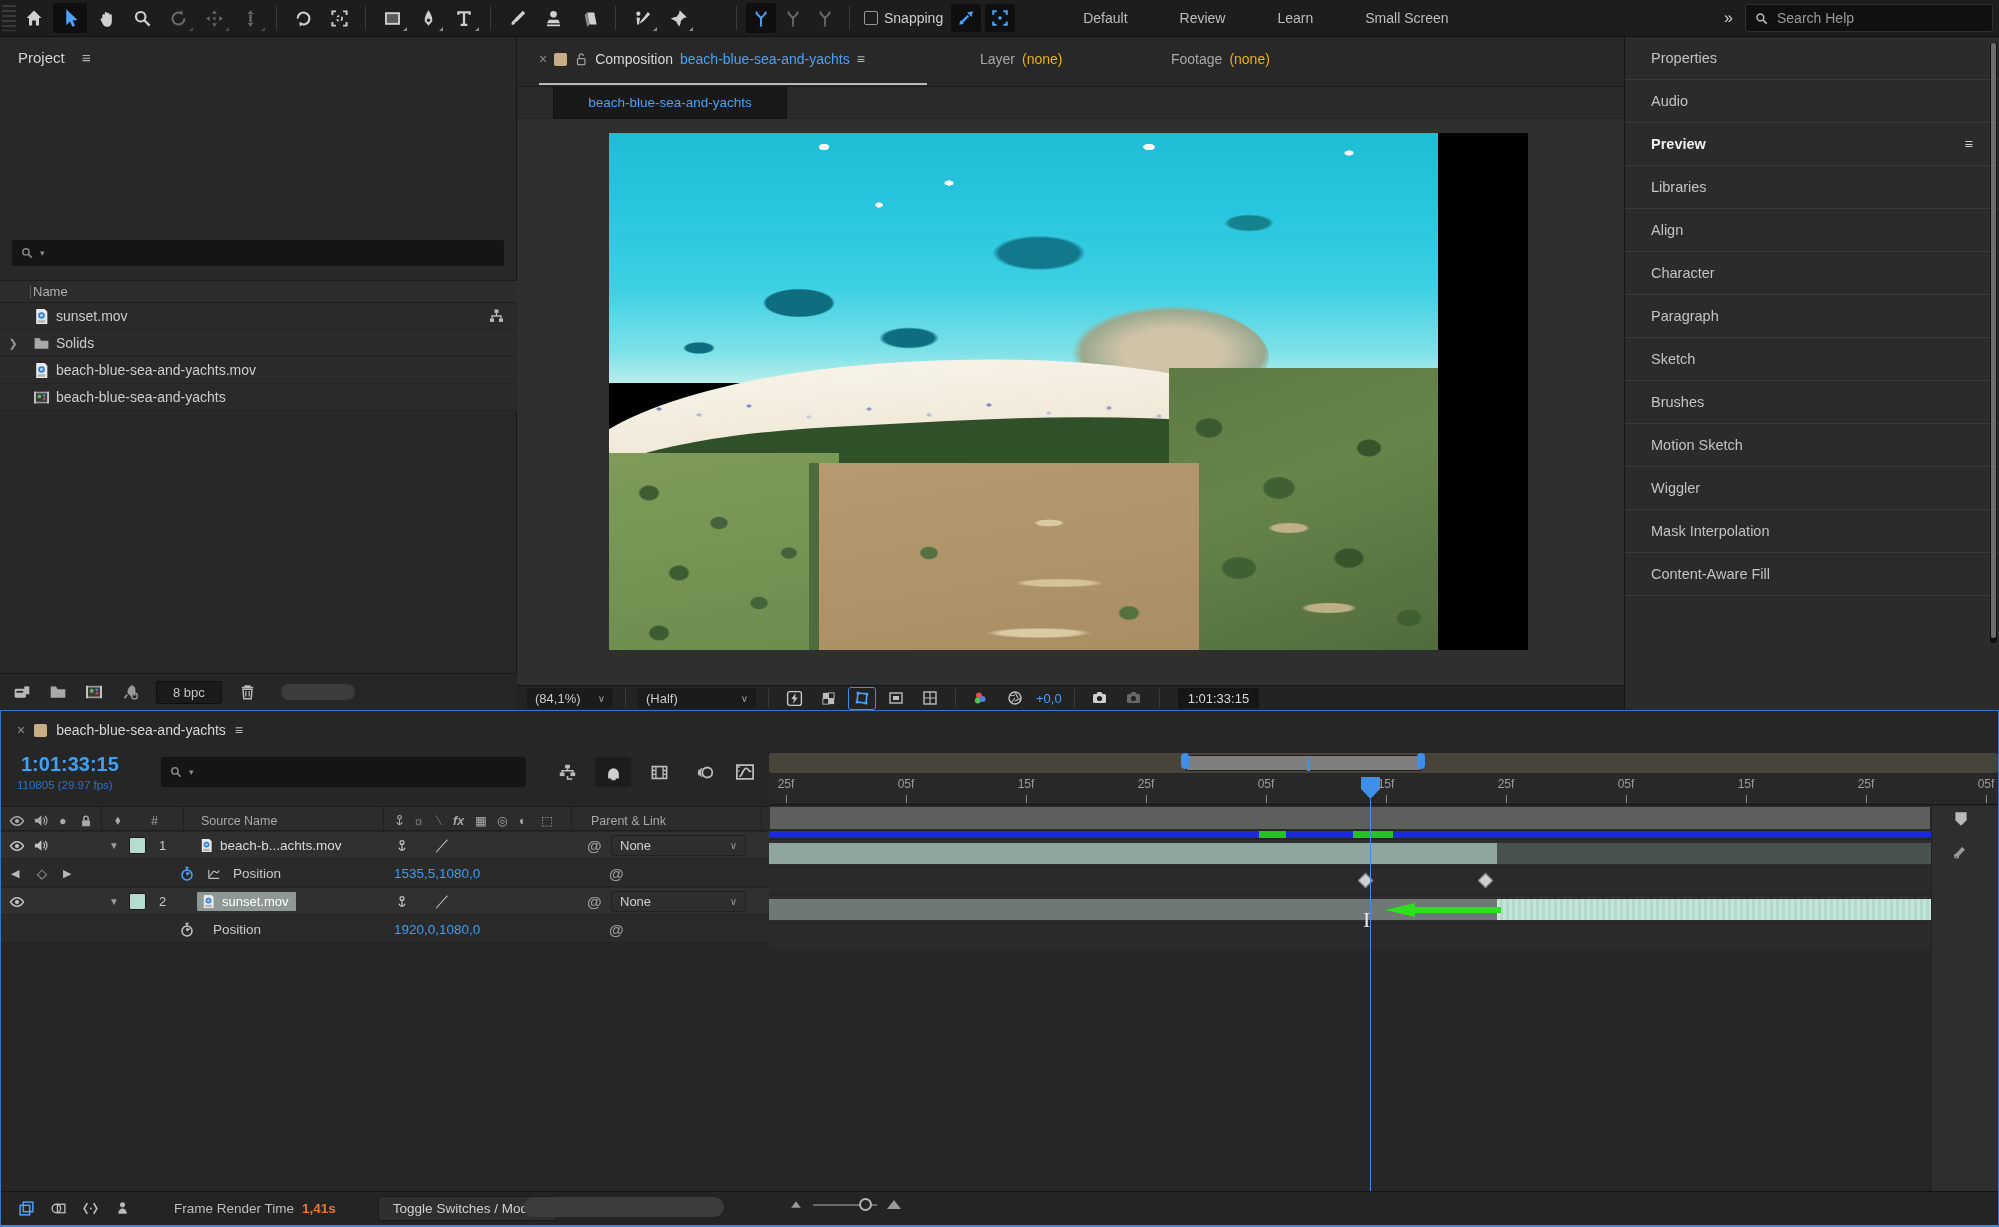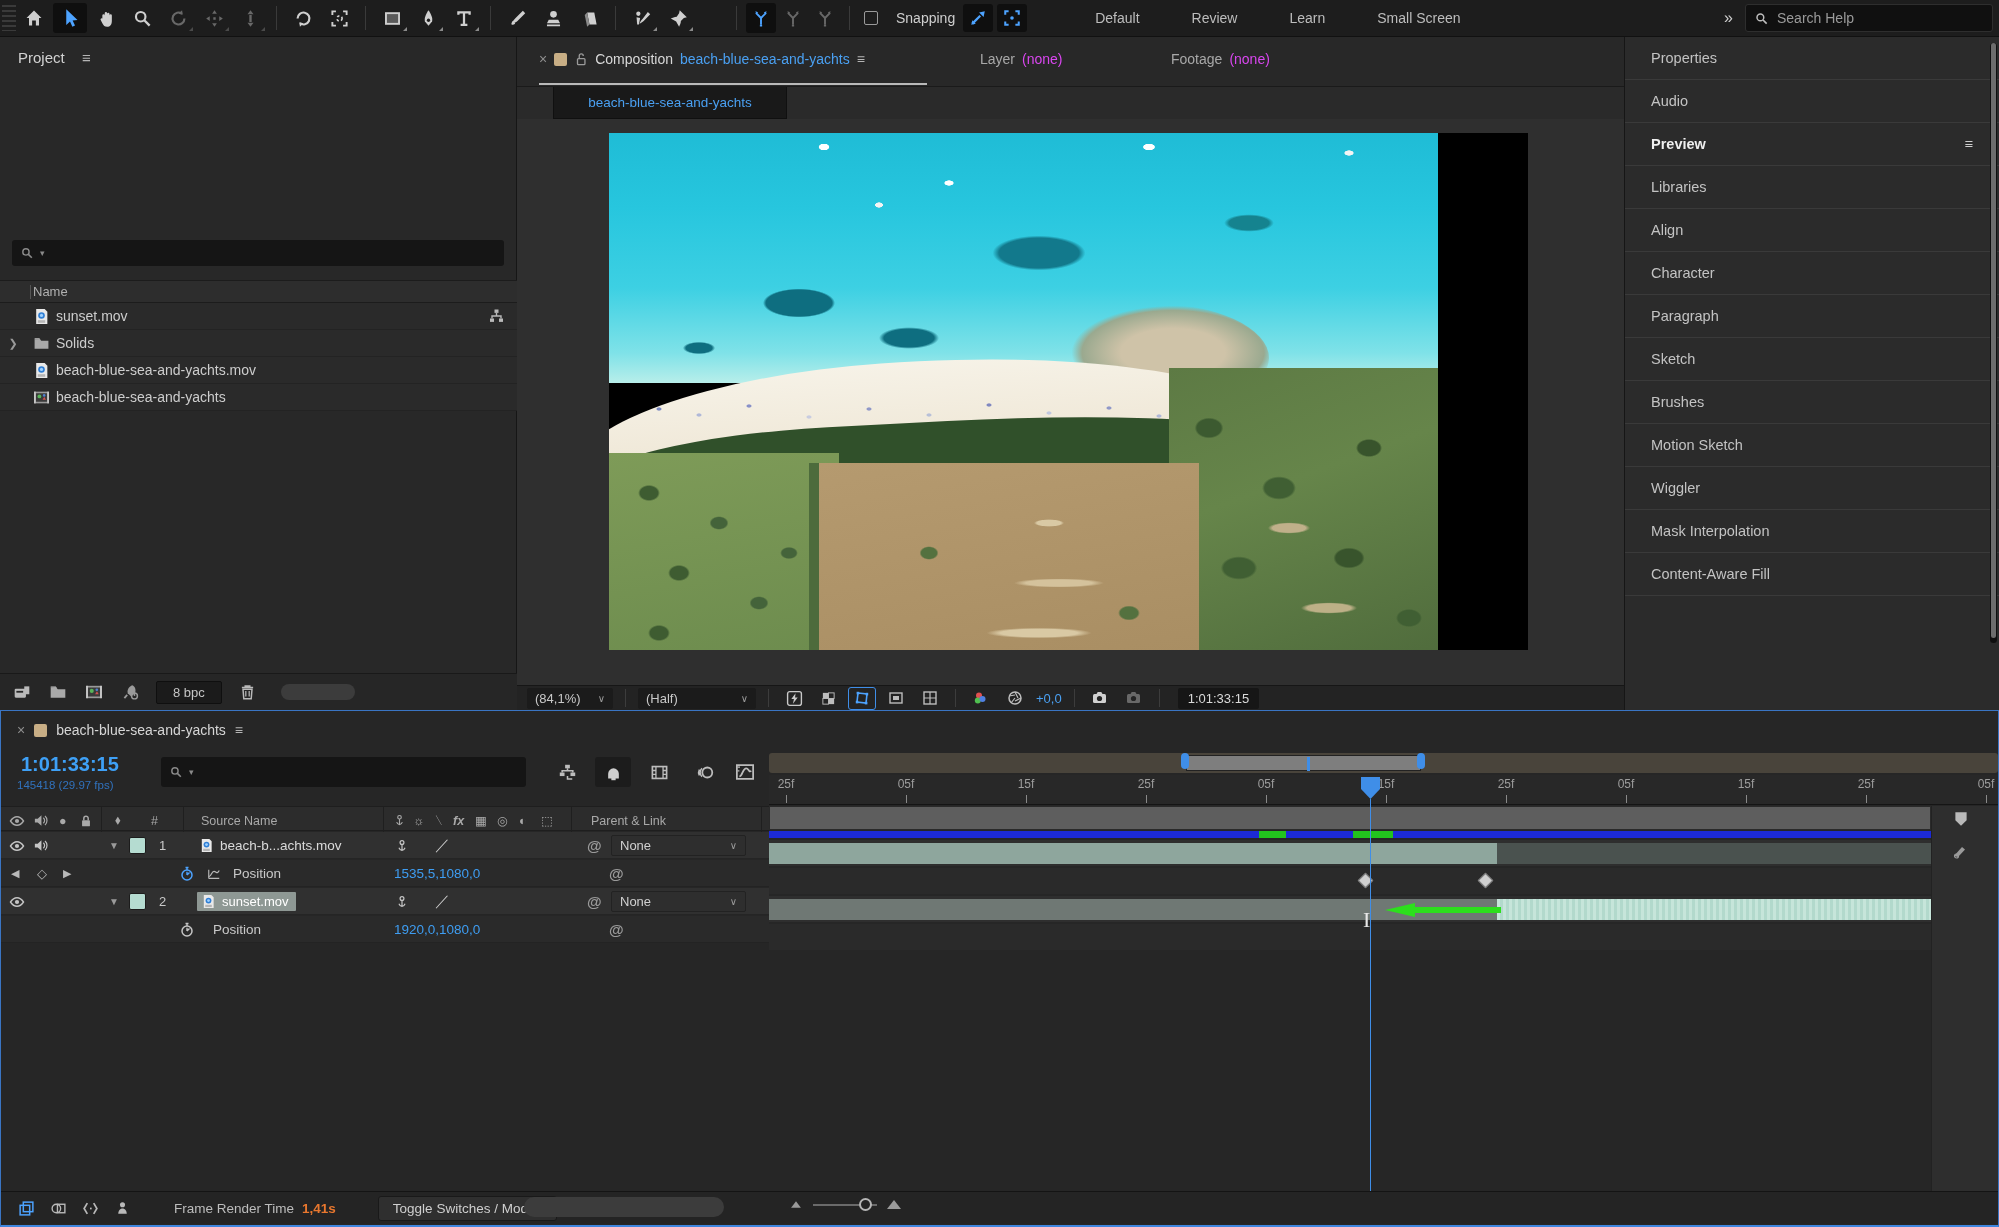--- a/index.html
+++ b/index.html
@@ -9,21 +9,21 @@
   .ico{display:inline-flex;align-items:center;justify-content:center;}
   svg{display:block;}
   
   .toolbar{left:0;top:0;width:1999px;height:37px;background:#1d1d1d;border-bottom:1px solid #111;display:flex;align-items:center;}
   .grip{width:14px;height:26px;margin-left:2px;background:repeating-linear-gradient(180deg,#3a3a3a 0 2px,transparent 2px 5px);}
   .tbtn{width:34px;height:30px;margin:0 1px;display:flex;align-items:center;justify-content:center;border-radius:3px;color:#c9c9c9;position:relative;}
   .tbtn.active{background:#0f0f0f;}
   .tbtn.dim{opacity:.42;}
   .tbtn .sub{position:absolute;right:2px;bottom:2px;width:0;height:0;border-left:4px solid transparent;border-bottom:4px solid #8a8a8a;}
   .tsep{width:1px;height:24px;background:#3a3a3a;margin:0 8px;}
-  .snapwrap{display:flex;align-items:center;gap:18px;margin:0 6px;}
+  .snapwrap{display:flex;align-items:center;gap:6px;margin:0 6px;}
   .snapbox{width:14px;height:14px;border:1px solid #9a9a9a;border-radius:2px;background:transparent;}
   .snaplbl{color:#cfcfcf;font-size:14px;}
   .bluebtn{width:30px;height:28px;background:#0f0f0f;border-radius:3px;display:flex;align-items:center;justify-content:center;margin:0 2px;}
   .wstabs{display:flex;align-items:center;gap:0;margin-left:40px;}
   .wstab{padding:0 26px;font-size:14px;color:#bdbdbd;height:37px;display:flex;align-items:center;}
   .chev2{color:#cfcfcf;font-size:16px;letter-spacing:-2px;margin:0 14px;}
   .helpbox{width:248px;height:28px;background:#101010;border:1px solid #2e2e2e;border-radius:3px;display:flex;align-items:center;gap:8px;padding:0 8px;color:#9a9a9a;font-size:14px;margin-right:6px;}
   
   .panel{background:#282828;}
   .project{left:0;top:37px;width:517px;height:673px;border-right:1px solid #161616;}
@@ -42,21 +42,21 @@
   .pill{width:74px;height:16px;border-radius:8px;background:#3c3c3c;margin-left:8px;}
   
   .comp{left:517px;top:37px;width:1107px;height:673px;background:#2a2a2a;}
   .ctabs{left:0;top:0;width:1107px;height:50px;background:#282828;border-bottom:1px solid #1a1a1a;}
   .ctab{position:absolute;top:0;height:44px;display:flex;align-items:center;gap:7px;font-size:14px;}
   .ctab .x{color:#8f8f8f;}
   .tansq{width:13px;height:13px;background:#c8ae85;border-radius:2px;}
   .cname{color:#4aa0f2;}
   .cunder{position:absolute;left:22px;top:46px;width:388px;height:2px;background:#b9b9b9;}
   .dimtab{color:#a8a8a8;}
-  .dimmer{color:#d946ef;}
+  .dimmer{color:#eab308;}
   .crumb{position:absolute;left:36px;top:50px;width:234px;height:32px;background:#191919;border:1px solid #101010;border-top:none;display:flex;align-items:center;justify-content:center;color:#4aa0f2;font-size:13.5px;}
   .viewer{left:0;top:82px;width:1107px;height:566px;background:#2f2f2f;}
   .frame{position:absolute;left:92px;top:14px;width:919px;height:517px;background:#000;}
   .vimg{position:absolute;left:0;top:0;width:829px;height:517px;overflow:hidden;}
   .cbar{left:0;top:648px;width:1107px;height:25px;background:#232323;border-top:1px solid #161616;display:flex;align-items:center;gap:8px;padding:0 10px;}
   .dd{background:#1b1b1b;border-radius:2px;height:21px;display:flex;align-items:center;justify-content:space-between;padding:0 8px;color:#c9c9c9;font-size:13px;}
   .vchev{color:#9a9a9a;font-size:10px;margin-left:8px;}
   .cico{width:26px;height:21px;display:flex;align-items:center;justify-content:center;border-radius:2px;color:#bdbdbd;position:relative;}
   .cico.on{outline:1px solid #3f8ee8;}
   .csep{width:1px;height:18px;background:#3c3c3c;margin:0 4px;}
@@ -786,21 +786,21 @@
 
   <div class="abs timeline">
     <div class="ttab">
       <span style="color:#8f8f8f">×</span>
       <span class="tansq"></span>
       <span>beach-blue-sea-and-yachts</span>
       <span style="color:#b5b5b5">≡</span>
     </div>
 
     <div class="tcbig">1:01:33:15</div>
-    <div class="tcsub">145418 (29.97 fps)</div>
+    <div class="tcsub">110805 (29.97 fps)</div>
     <div class="searchbox tsearch">
       <svg width="14" height="14" color="#8a8a8a">
           <use href="#i-mag"></use>
         </svg>
       <span style="font-size:9px;color:#8a8a8a">▾</span>
     </div>
     <div class="thico" style="left:548px">
         <svg width="19" height="19" color="#bdbdbd">
           <use href="#i-flowchart"></use>
         </svg>

